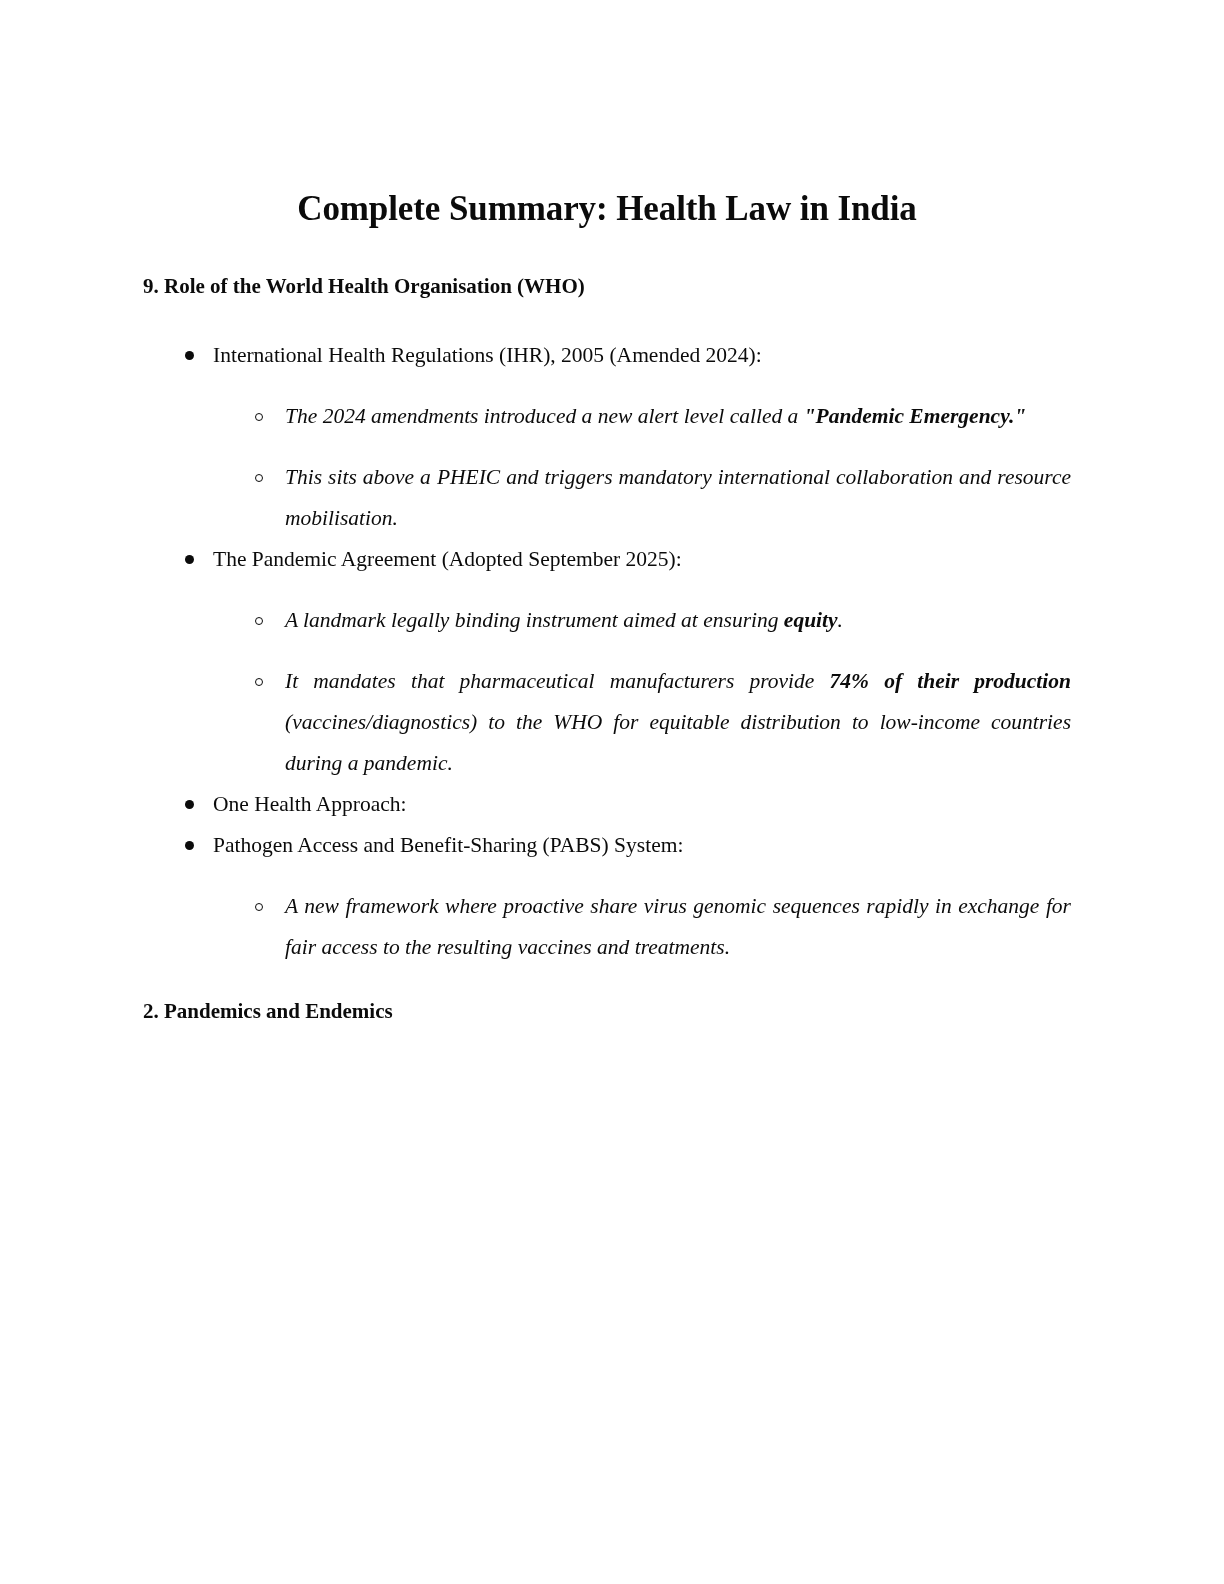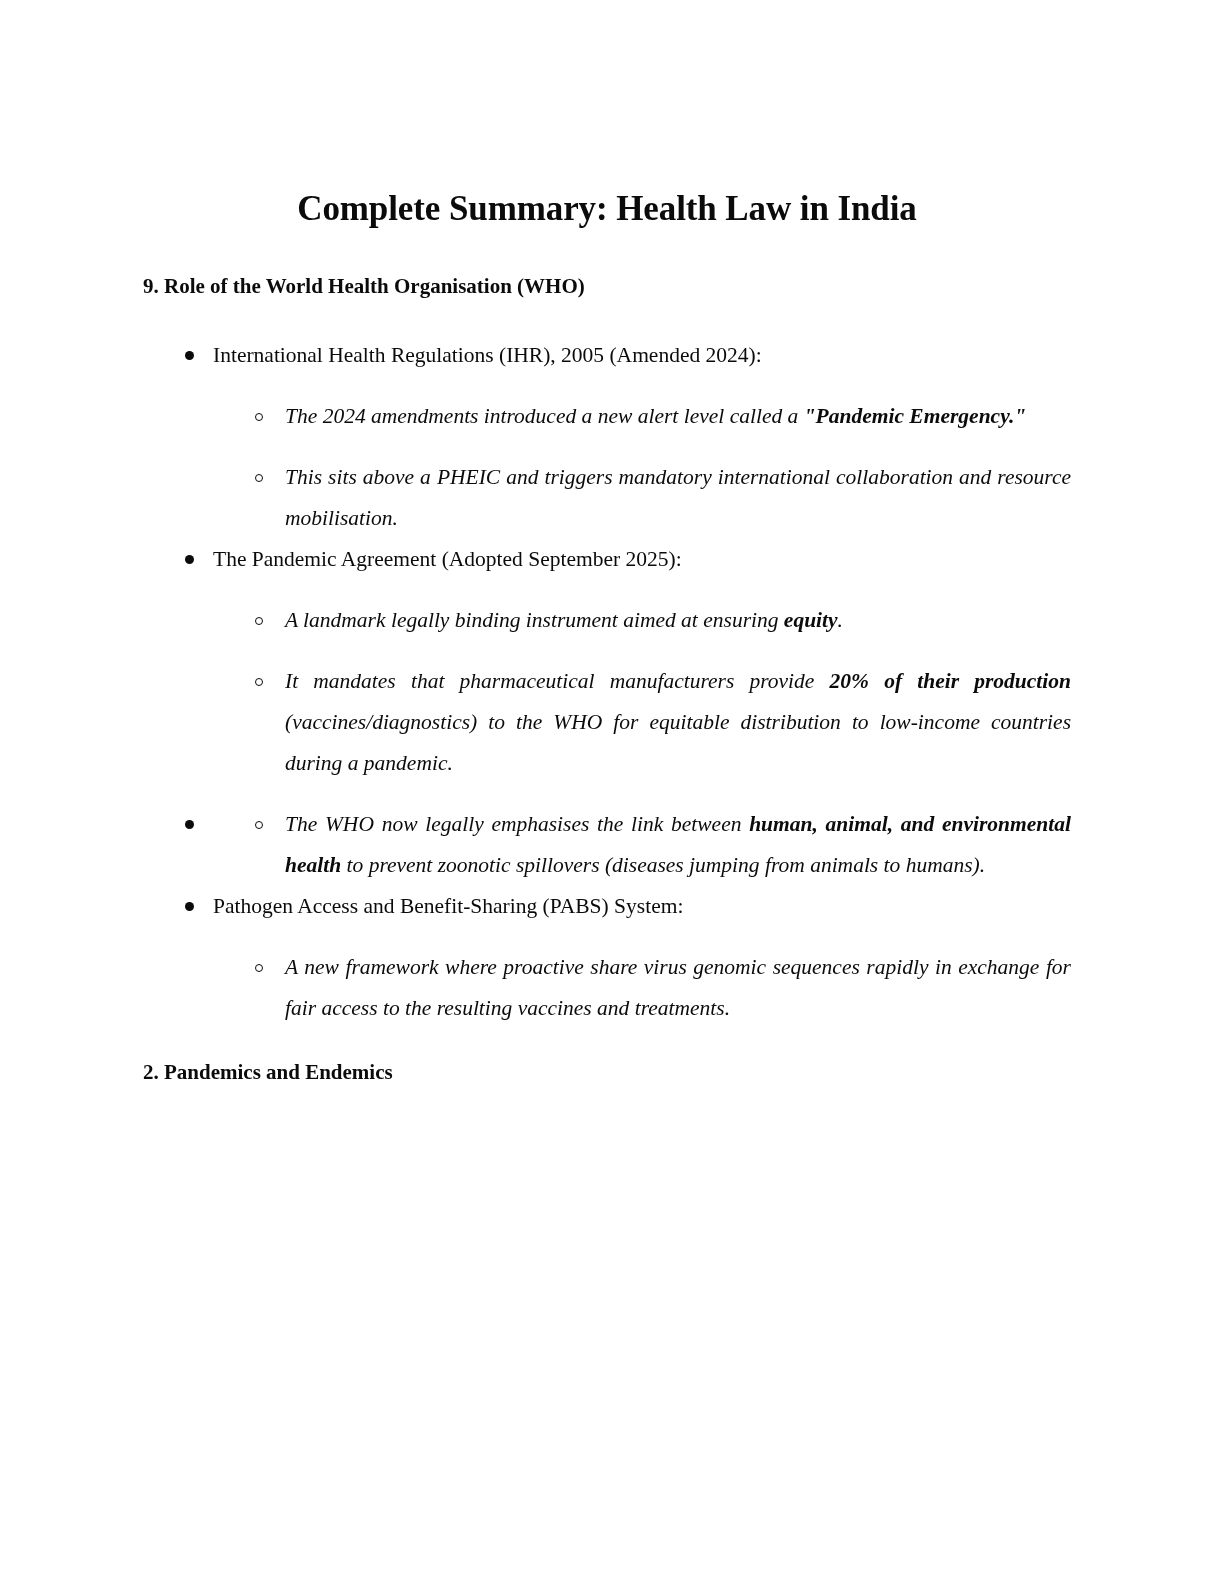--- a/index.html
+++ b/index.html
@@ -189,32 +189,27 @@
         <li class="l1-item">
           <span class="l1-marker"><span class="disc"></span></span>
           <p class="l1-label">The Pandemic Agreement (Adopted September 2025):</p>
           <ul class="level-2">
             <li class="l2-item">
               <span class="l2-marker"><span class="circle"></span></span>
               <p class="l2-text no-justify"><span>A landmark legally binding instrument aimed at ensuring </span><span style="font-weight: 700;">equity</span><span>.</span></p>
             </li>
             <li class="l2-item">
               <span class="l2-marker"><span class="circle"></span></span>
-              <p class="l2-text"><span>It mandates that pharmaceutical manufacturers provide </span><span style="font-weight: 700;">20% of their production</span><span> (vaccines/diagnostics) to the WHO for equitable distribution to low-income countries during a pandemic.</span></p>
+              <p class="l2-text"><span>It mandates that pharmaceutical manufacturers provide </span><span style="font-weight: 700;">74% of their production</span><span> (vaccines/diagnostics) to the WHO for equitable distribution to low-income countries during a pandemic.</span></p>
             </li>
           </ul>
         </li>
         <li class="l1-item">
           <span class="l1-marker"><span class="disc"></span></span>
-          <ul class="level-2">
-            <li class="l2-item">
-              <span class="l2-marker"><span class="circle"></span></span>
-              <p class="l2-text"><span>The WHO now legally emphasises the link between </span><span style="font-weight: 700;">human, animal, and environmental health</span><span> to prevent zoonotic spillovers (diseases jumping from animals to humans).</span></p>
-            </li>
-          </ul>
+          <p class="l1-label">One Health Approach:</p>
         </li>
         <li class="l1-item">
           <span class="l1-marker"><span class="disc"></span></span>
           <p class="l1-label">Pathogen Access and Benefit-Sharing (PABS) System:</p>
           <ul class="level-2">
             <li class="l2-item">
               <span class="l2-marker"><span class="circle"></span></span>
               <p class="l2-text"><span>A new framework where proactive share virus genomic sequences rapidly in exchange for fair access to the resulting vaccines and treatments.</span></p>
             </li>
           </ul>

